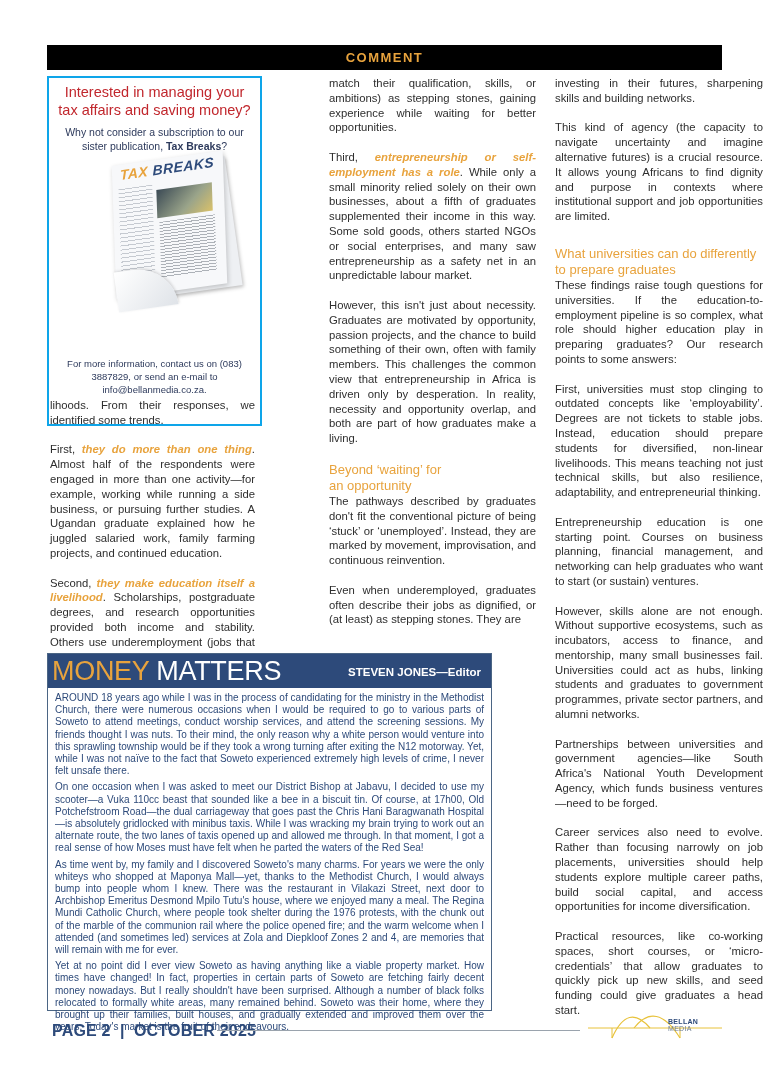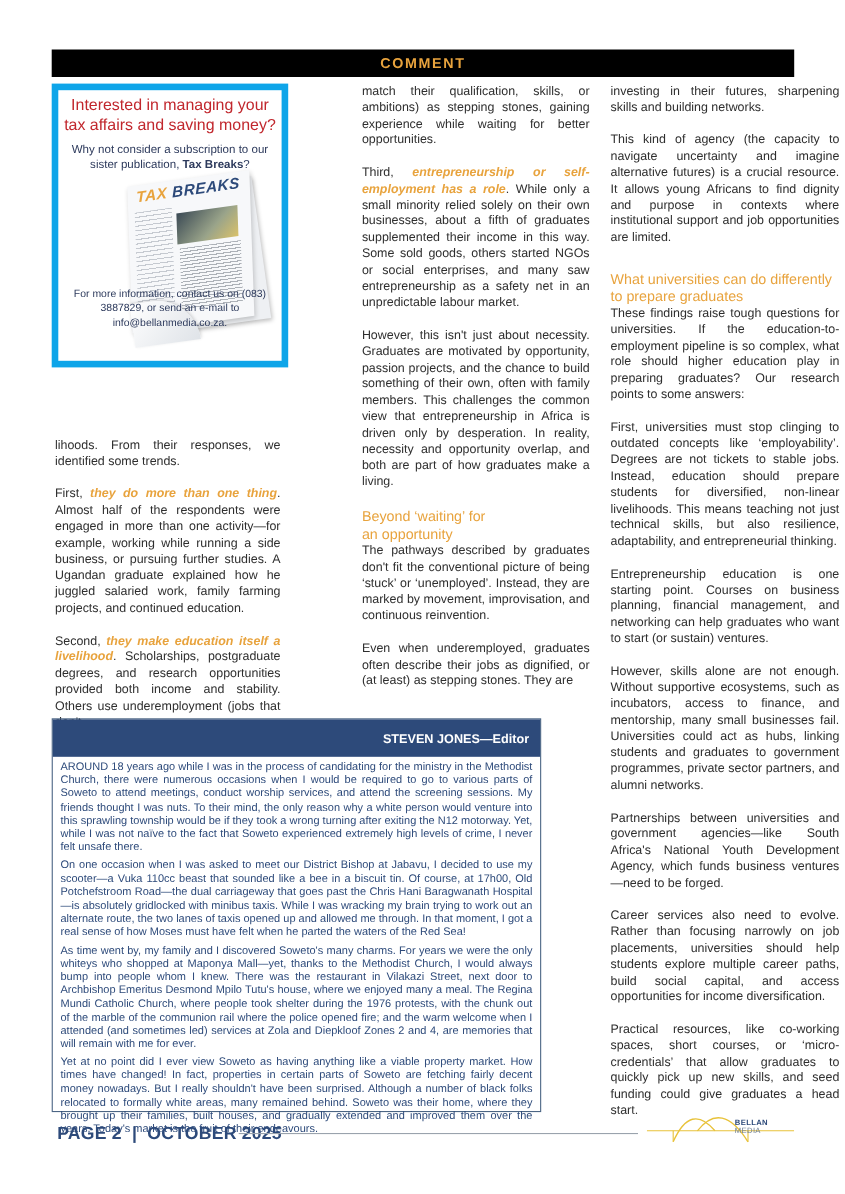--- a/index.html
+++ b/index.html
@@ -15,22 +15,22 @@
   .col { position: absolute; font-size: 11.3px; line-height: 14.8px; text-align: justify; color: #2e2e2e; }
   .col p { margin-bottom: 14.8px; }
   .col1 { left: 50px; top: 398px; width: 205px; }
   .col2 { left: 281px; top: 76px; width: 207px; margin-left: 48px; }
   .col3 { left: 513px; top: 76px; width: 208px; margin-left: 42px; }
 
   .hl { color: #e8a33d; font-style: italic; font-weight: bold; }
   .subhead { color: #e8a33d; font-size: 13px; line-height: 16px; margin-top: 16px; text-align: left; }
 
   .ad-box {
-    position: absolute; left: 47px; top: 76px; width: 215px; height: 258px;
-    border: 6px solid #0ea5e9; text-align: center;
+    position: absolute; left: 47px; top: 76px; width: 215px; height: 350px;
+    border: 2px solid #0ea5e9; text-align: center;
   }
   .ad-title { color: #c1272d; font-size: 14.5px; line-height: 18px; margin-top: 5px; padding: 0 4px; }
   .ad-sub { color: #2d3a5c; font-size: 10.5px; line-height: 14px; margin-top: 6px; padding: 0 8px; }
   .ad-sub b { font-weight: bold; }
   .ad-contact { position: absolute; left: 0; right: 0; bottom: 28px; color: #2d3a5c; font-size: 9.5px; line-height: 13px; padding: 0 8px; }
 
   .mag { position: absolute; left: 65px; top: 80px; width: 120px; height: 140px; transform: rotate(-8deg); }
   .mag-back { position: absolute; left: 10px; top: 6px; width: 110px; height: 130px; background: #eef0f3; box-shadow: 1px 2px 4px rgba(0,0,0,0.25); }
   .mag-page { position: absolute; left: 0; top: 0; width: 112px; height: 132px; background: #f7f8fa; box-shadow: 1px 2px 5px rgba(0,0,0,0.2); transform: skewX(-6deg); }
   .mag-title { position: absolute; left: 8px; top: 2px; font-size: 14px; font-weight: bold; font-style: italic; letter-spacing: 0.5px; }
@@ -106,20 +106,21 @@
   <p>First, universities must stop clinging to outdated concepts like ‘employability’.  Degrees are not tickets to stable jobs.  Instead, education should prepare students for diversified, non-linear livelihoods.  This means teaching not just technical skills, but also resilience, adaptability, and entrepreneurial thinking.</p>
   <p>Entrepreneurship education is one starting point.  Courses on business planning, financial management, and networking can help graduates who want to start (or sustain) ventures.</p>
   <p>However, skills alone are not enough.  Without supportive ecosystems, such as incubators, access to finance, and mentorship, many small businesses fail.  Universities could act as hubs, linking students and graduates to government programmes, private sector partners, and alumni networks.</p>
   <p>Partnerships between universities and government agencies—like South Africa's National Youth Development Agency, which funds business ventures—need to be forged.</p>
   <p>Career services also need to evolve.  Rather than focusing narrowly on job placements, universities should help students explore multiple career paths, build social capital, and access opportunities for income diversification.</p>
   <p>Practical resources, like co-working spaces, short courses, or ‘micro-credentials’ that allow graduates to quickly pick up new skills, and seed funding could give graduates a head start.</p>
 </div>
 
 <div class="mm-box">
   <div class="mm-head">
+    <div class="mm-title"><span class="m1">MONEY</span> <span class="m2">MATTERS</span></div>
     <div class="mm-editor">STEVEN JONES—Editor</div>
   </div>
   <div class="mm-body">
     <p>AROUND 18 years ago while I was in the process of candidating for the ministry in the Methodist Church, there were numerous occasions when I would be required to go to various parts of Soweto to attend meetings, conduct worship services, and attend the screening sessions.  My friends thought I was nuts.  To their mind, the only reason why a white person would venture into this sprawling township would be if they took a wrong turning after exiting the N12 motorway.  Yet, while I was not naïve to the fact that Soweto experienced extremely high levels of crime, I never felt unsafe there.</p>
     <p>On one occasion when I was asked to meet our District Bishop at Jabavu, I decided to use my scooter—a Vuka 110cc beast that sounded like a bee in a biscuit tin.  Of course, at 17h00, Old Potchefstroom Road—the dual carriageway that goes past the Chris Hani Baragwanath Hospital—is absolutely gridlocked with minibus taxis.  While I was wracking my brain trying to work out an alternate route, the two lanes of taxis opened up and allowed me through.  In that moment, I got a real sense of how Moses must have felt when he parted the waters of the Red Sea!</p>
     <p>As time went by, my family and I discovered Soweto's many charms.  For years we were the only whiteys who shopped at Maponya Mall—yet, thanks to the Methodist Church, I would always bump into people whom I knew.  There was the restaurant in Vilakazi Street, next door to Archbishop Emeritus Desmond Mpilo Tutu's house, where we enjoyed many a meal.  The Regina Mundi Catholic Church, where people took shelter during the 1976 protests, with the chunk out of the marble of the communion rail where the police opened fire; and the warm welcome when I attended (and sometimes led) services at Zola and Diepkloof Zones 2 and 4, are memories that will remain with me for ever.</p>
     <p>Yet at no point did I ever view Soweto as having anything like a viable property market.  How times have changed!  In fact, properties in certain parts of Soweto are fetching fairly decent money nowadays.  But I really shouldn't have been surprised.  Although a number of black folks relocated to formally white areas, many remained behind.  Soweto was their home, where they brought up their families, built houses, and gradually extended and improved them over the years.  Today's market is the fruit of their endeavours.</p>
   </div>
 </div>
 

